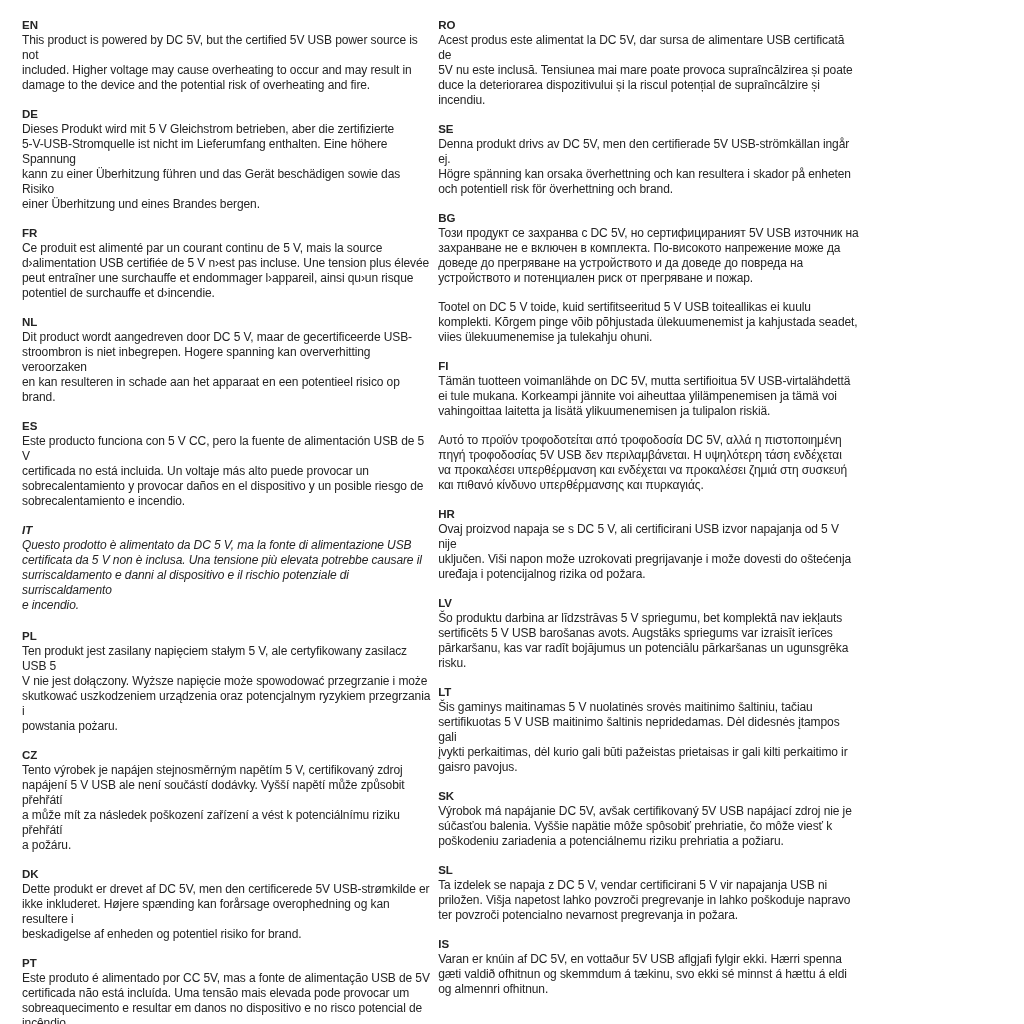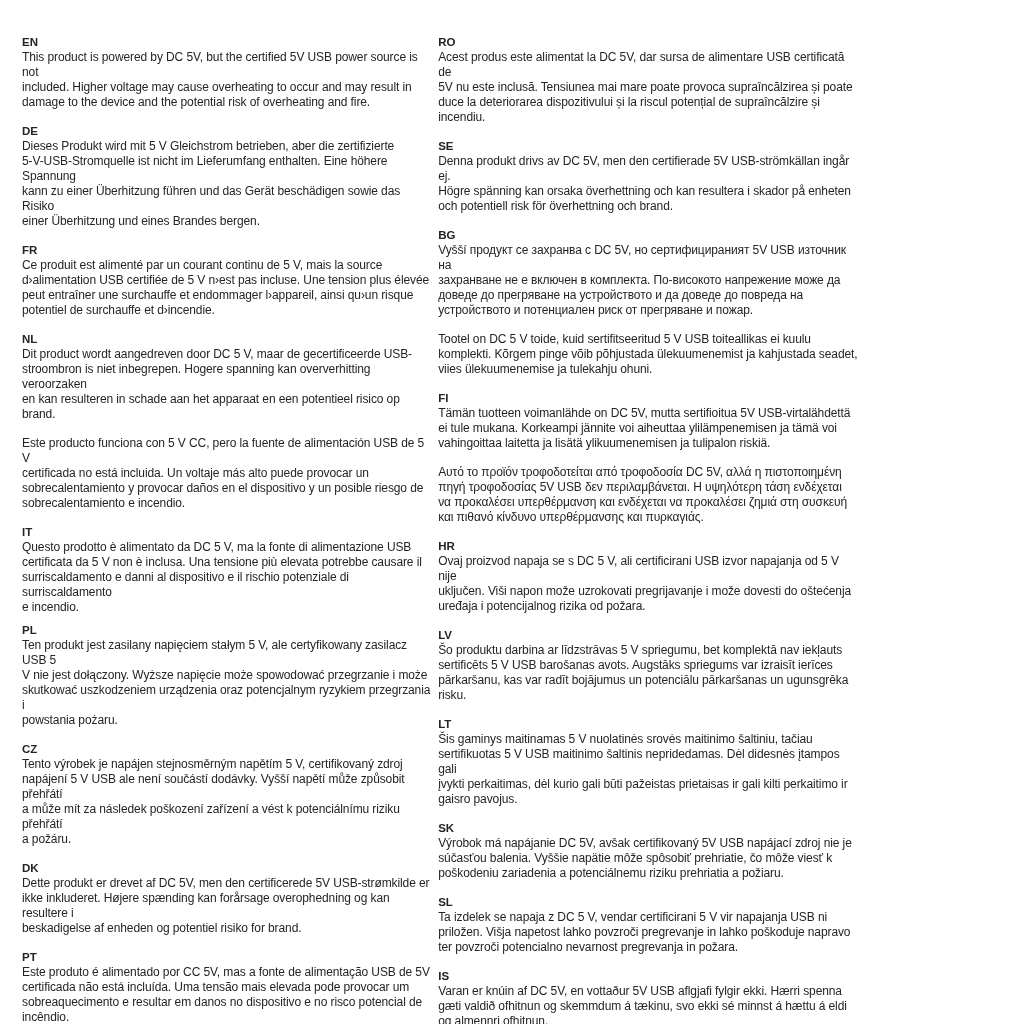--- a/index.html
+++ b/index.html
@@ -12,31 +12,31 @@
     height: 1024px;
     overflow: hidden;
     font-family: "Liberation Sans", sans-serif;
     color: #242424;
   }
   .page {
     display: flex;
     width: 864px;
     height: 1024px;
     box-sizing: border-box;
-    padding-top: 35px;
+    padding-top: 18px;
     background: #ffffff;
   }
   .column {
     box-sizing: border-box;
     width: 512px;
   }
   .column-left  { padding: 0 2px 0 22px; }
   .column-right { padding: 0 4px 0 5px; }
   .lang-section { margin-bottom: 14px; }
-  .lang-section.tight { margin-bottom: 8px; }
+  .lang-section.tight { margin-bottom: 16px; font-style: italic; }
   .lang-code {
     font-size: 11.5px;
     line-height: 15px;
     font-weight: bold;
     letter-spacing: 0;
   }
   .lang-text {
     font-size: 12px;
     line-height: 15px;
     letter-spacing: -0.1px;
@@ -68,20 +68,21 @@
 peut entraîner une surchauffe et endommager l›appareil, ainsi qu›un risque
 potentiel de surchauffe et d›incendie.</div>
       </section>
       <section class="lang-section">
         <div class="lang-code">NL</div>
         <div class="lang-text">Dit product wordt aangedreven door DC 5 V, maar de gecertificeerde USB-
 stroombron is niet inbegrepen. Hogere spanning kan oververhitting veroorzaken
 en kan resulteren in schade aan het apparaat en een potentieel risico op brand.</div>
       </section>
       <section class="lang-section">
+        <div class="lang-code">ES</div>
         <div class="lang-text">Este producto funciona con 5 V CC, pero la fuente de alimentación USB de 5 V
 certificada no está incluida. Un voltaje más alto puede provocar un
 sobrecalentamiento y provocar daños en el dispositivo y un posible riesgo de
 sobrecalentamiento e incendio.</div>
       </section>
       <section class="lang-section tight">
         <div class="lang-code">IT</div>
         <div class="lang-text">Questo prodotto è alimentato da DC 5 V, ma la fonte di alimentazione USB
 certificata da 5 V non è inclusa. Una tensione più elevata potrebbe causare il
 surriscaldamento e danni al dispositivo e il rischio potenziale di surriscaldamento
@@ -130,21 +131,21 @@
 incendiu.</div>
       </section>
       <section class="lang-section">
         <div class="lang-code">SE</div>
         <div class="lang-text">Denna produkt drivs av DC 5V, men den certifierade 5V USB-strömkällan ingår ej.
 Högre spänning kan orsaka överhettning och kan resultera i skador på enheten
 och potentiell risk för överhettning och brand.</div>
       </section>
       <section class="lang-section">
         <div class="lang-code">BG</div>
-        <div class="lang-text">Vyšší продукт се захранва с DC 5V, но сертифицираният 5V USB източник на
+        <div class="lang-text">Този продукт се захранва с DC 5V, но сертифицираният 5V USB източник на
 захранване не е включен в комплекта. По-високото напрежение може да
 доведе до прегряване на устройството и да доведе до повреда на
 устройството и потенциален риск от прегряване и пожар.</div>
       </section>
       <section class="lang-section">
         <div class="lang-text">Tootel on DC 5 V toide, kuid sertifitseeritud 5 V USB toiteallikas ei kuulu
 komplekti. Kõrgem pinge võib põhjustada ülekuumenemist ja kahjustada seadet,
 viies ülekuumenemise ja tulekahju ohuni.</div>
       </section>
       <section class="lang-section">

